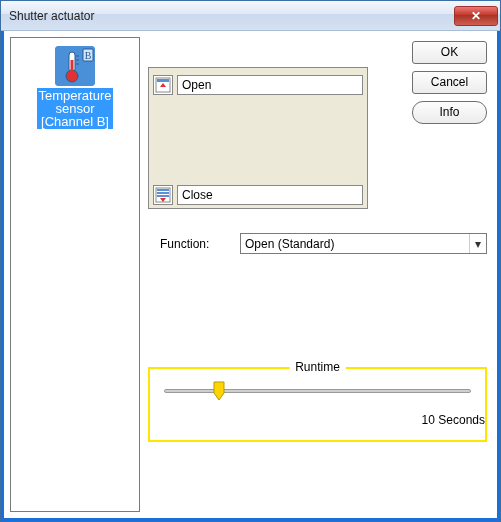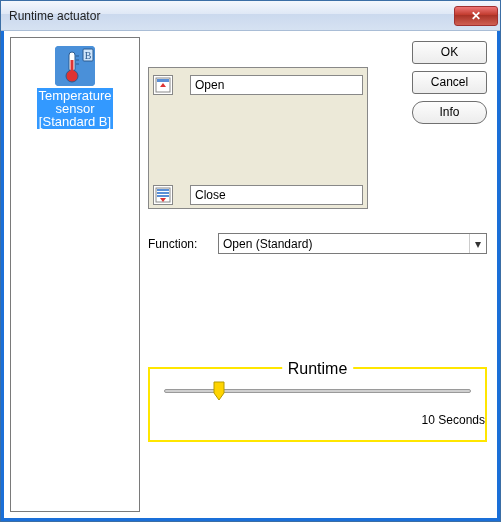--- a/index.html
+++ b/index.html
@@ -120,21 +120,21 @@
     border: 1px solid #888;
     background: #ece9d8;
   }
   .action-row {
     position: absolute;
     left: 4px;
     right: 4px;
     height: 22px;
     display: flex;
     align-items: center;
-    gap: 17px;
+    gap: 4px;
     justify-content: center;
   }
   .action-row.open { top: 6px; }
   .action-row.close { top: 116px; }
   .action-icon {
     width: 20px;
     height: 20px;
     border: 1px solid #888;
     background: #fff;
     display: flex;
@@ -145,25 +145,26 @@
     flex: 1;
     height: 20px;
     border: 1px solid #888;
     background: #fff;
     padding: 0 4px;
     line-height: 18px;
     font-size: 12px;
   }
   .function-row {
     position: absolute;
-    left: 0;
+    left: 12px;
     right: 4px;
     top: 196px;
     display: flex;
     align-items: center;
+    gap: 10px;
   }
   .function-label {
     width: 70px;
   }
   .function-select {
     flex: 1;
     height: 21px;
     border: 1px solid #7a7a7a;
     background: #fff;
     display: flex;
@@ -191,21 +192,21 @@
     height: 75px;
     border: 2px solid #ffe600;
   }
   .runtime-group .legend {
     position: absolute;
     top: -9px;
     left: 50%;
     transform: translateX(-50%);
     background: #fff;
     padding: 0 6px;
-    font-size: 16px;
+    font-size: 12px;
   }
   .slider-track {
     position: absolute;
     left: 14px;
     right: 14px;
     top: 20px;
     height: 4px;
     background: #cfcfcf;
     border: 1px solid #9a9a9a;
     border-radius: 2px;
@@ -222,21 +223,21 @@
     left: 0; right: 0;
     top: 44px;
     text-align: right;
   }
 </style>
 </head>
 <body>
 
 <div class="window">
   <div class="titlebar">
-    <span class="title">Runtime actuator</span>
+    <span class="title">Shutter actuator</span>
     <div class="close-btn">
       <span>✕</span>
     </div>
   </div>
   <div class="client">
 
     <div class="left-pane">
       <div class="sensor-item selected">
         <div class="sensor-icon">
           <svg width="40" height="40" viewBox="0 0 40 40">
@@ -247,21 +248,21 @@
             <line x1="21" y1="10" x2="24" y2="10" stroke="#2b5b90" stroke-width="1"></line>
             <line x1="21" y1="14" x2="24" y2="14" stroke="#2b5b90" stroke-width="1"></line>
             <line x1="21" y1="18" x2="24" y2="18" stroke="#2b5b90" stroke-width="1"></line>
             <rect x="28" y="3" width="10" height="12" rx="1" fill="#cfe5fb" stroke="#2b5b90"></rect>
             <text x="33" y="13" text-anchor="middle" font-size="10" fill="#2b5b90" font-family="Segoe UI">B</text>
           </svg>
         </div>
         <div class="sensor-label">
           <span>Temperature</span><br>
           <span>sensor</span><br>
-          <span>[Standard B]</span>
+          <span>[Channel B]</span>
         </div>
       </div>
     </div>
 
     <div class="right-pane">
 
       <div class="btn btn-ok">OK</div>
       <div class="btn btn-cancel">Cancel</div>
       <div class="btn btn-info">Info</div>
 

